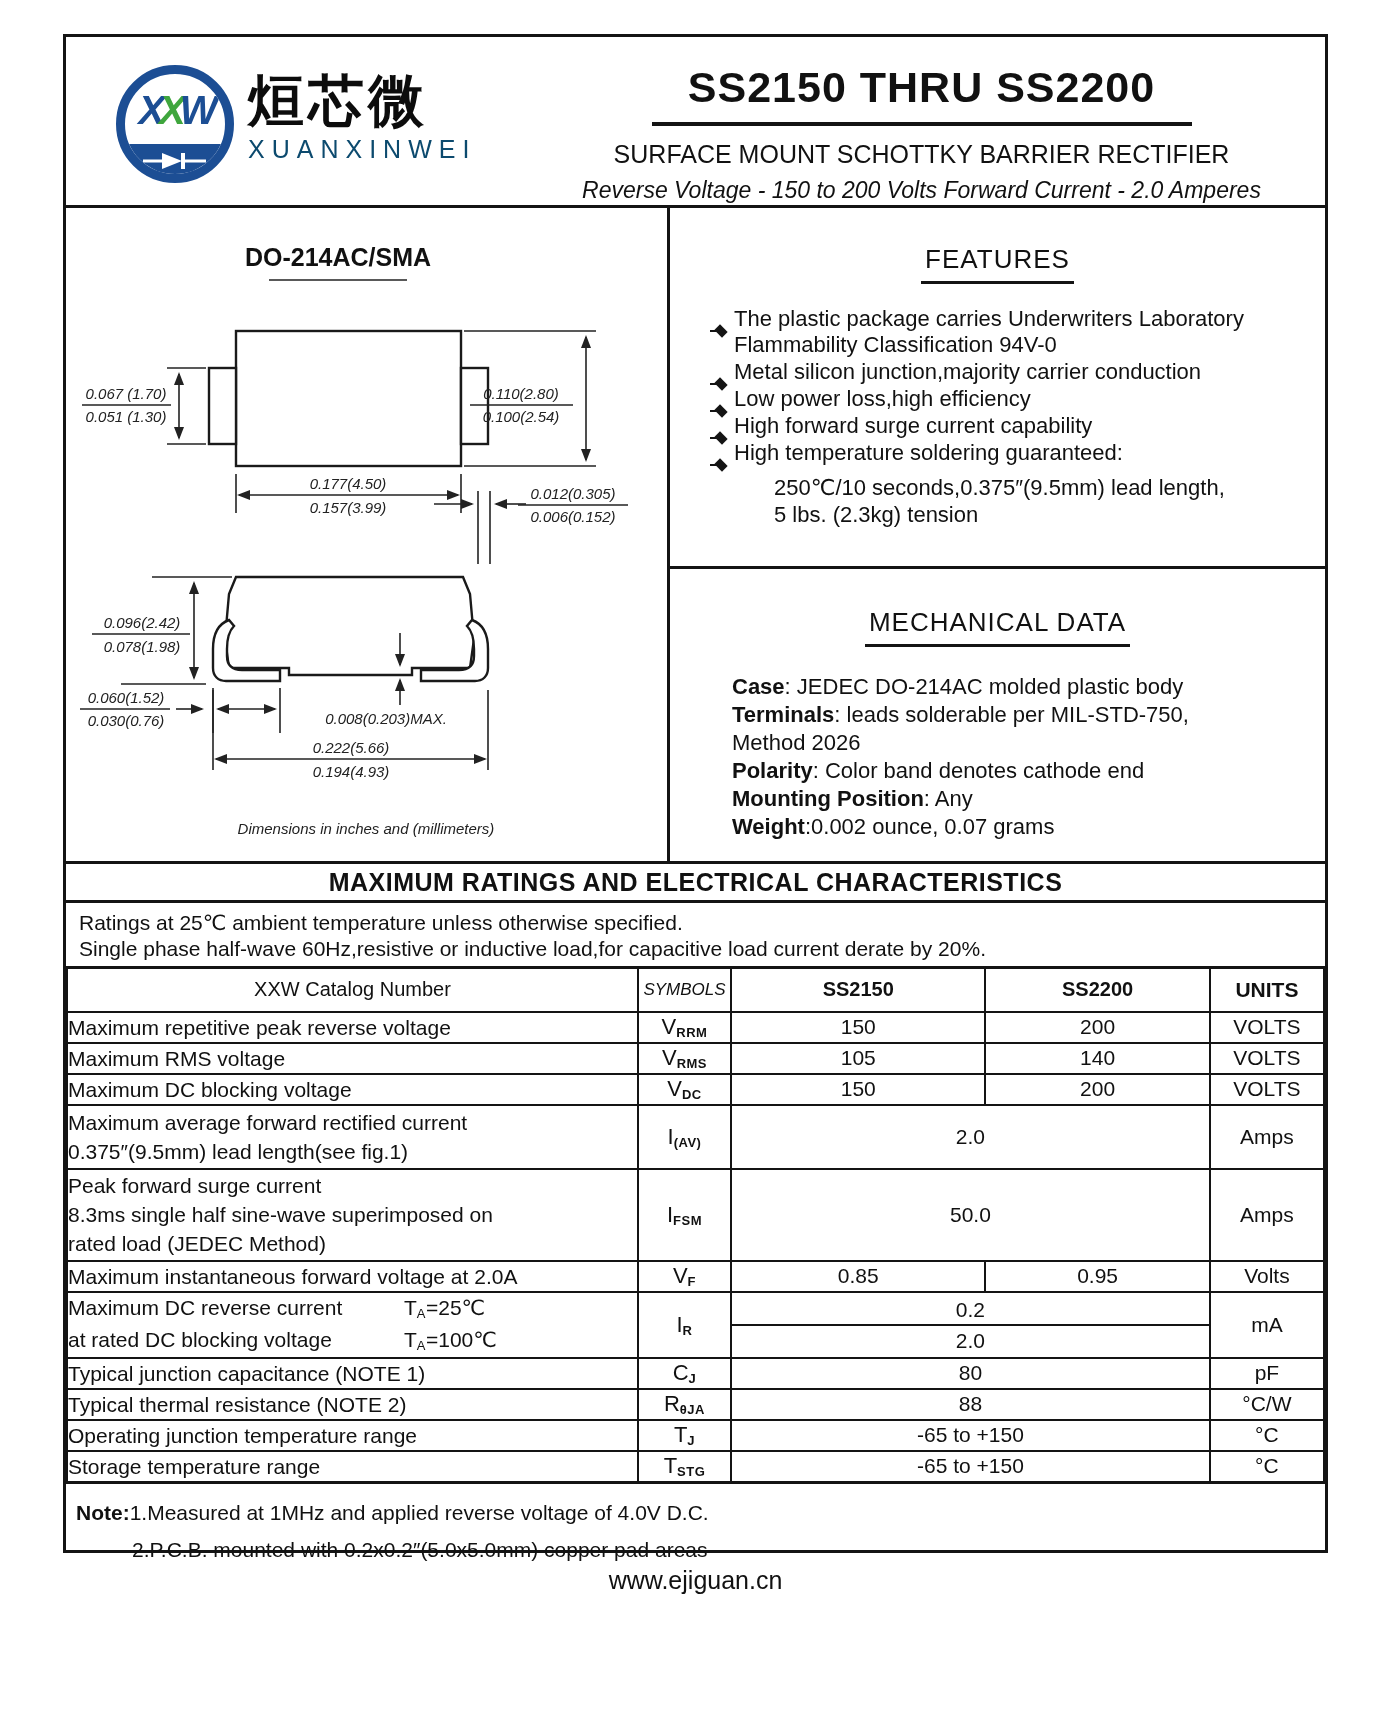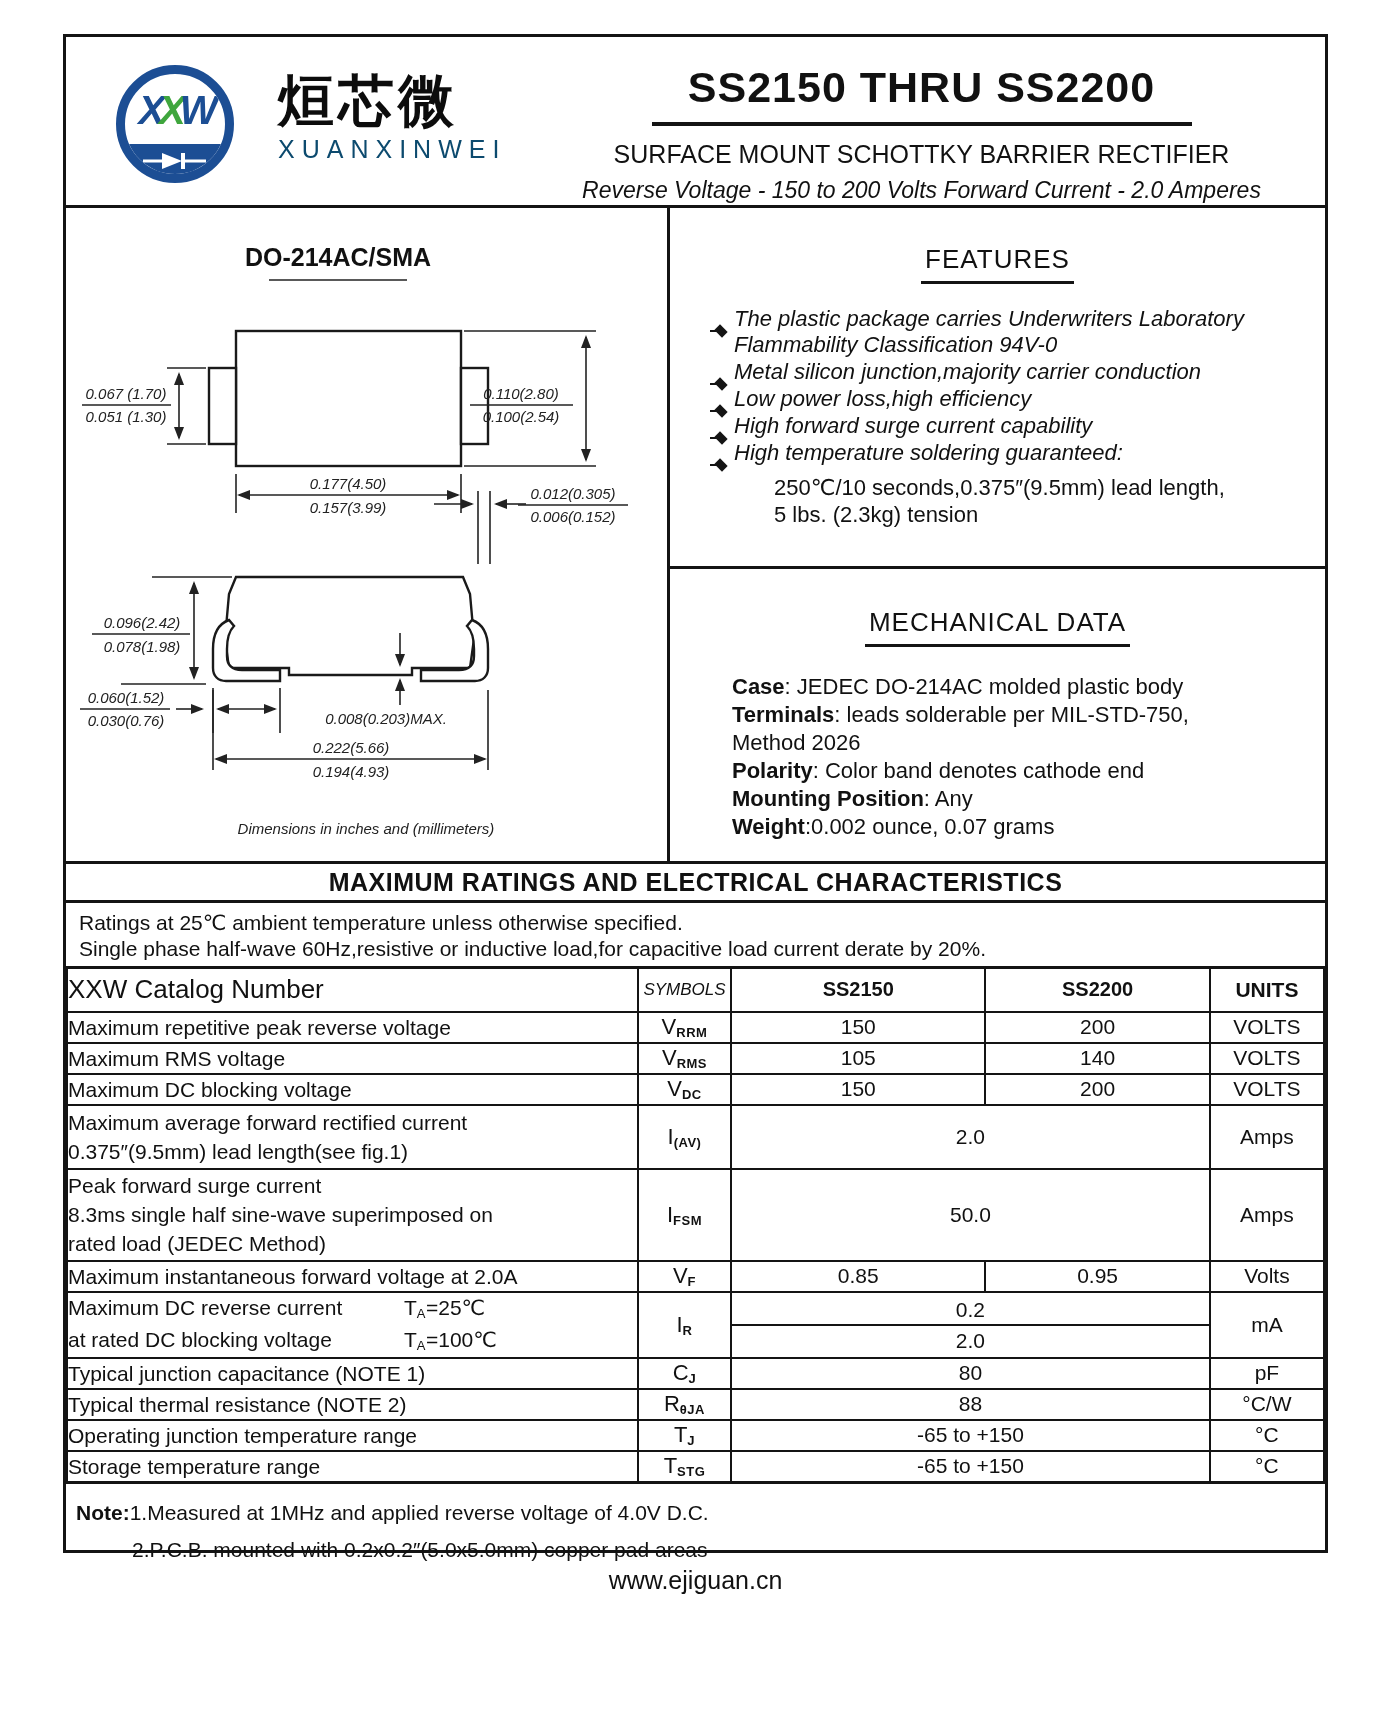--- a/index.html
+++ b/index.html
@@ -4,21 +4,21 @@
 <style>
   html,body{margin:0;padding:0;background:#ffffff;}
   .page{position:relative;width:1389px;height:1736px;background:#fff;
         font-family:"Liberation Sans","DejaVu Sans",sans-serif;color:#111;overflow:hidden;}
   .doc{position:absolute;left:63px;top:34px;width:1265px;height:1519px;
        border:3px solid #141414;box-sizing:border-box;background:#fff;}
 
   
   .header-sec{height:168px;display:flex;box-sizing:border-box;}
   .logo-wrap{width:452px;padding:28px 0 0 50px;box-sizing:border-box;}
-  .logo-row{display:flex;align-items:flex-start;gap:30px;}
+  .logo-row{display:flex;align-items:flex-start;}
   .logo-circle{position:relative;width:100px;height:100px;border:9px solid #1c4e94;
                border-radius:50%;overflow:hidden;flex:0 0 auto;background:#fff;}
   .logo-chord{position:absolute;left:0;right:0;bottom:0;height:30px;background:#1c4e94;}
   .logo-monogram{position:absolute;top:14px;left:0;right:0;text-align:center;
                  font-weight:bold;font-style:italic;font-size:40px;letter-spacing:-6px;color:#1c4e94;}
   .logo-monogram .mid{color:#3fa63d;}
   .logo-diode{position:absolute;left:50%;bottom:3px;transform:translateX(-50%);}
   .logo-names{margin-left:14px;padding-top:6px;}
   .logo-cn{font-size:56px;font-weight:bold;color:#0c0c0c;letter-spacing:4px;line-height:60px;}
   .logo-latin{font-size:25px;color:#0c4a6e;letter-spacing:7px;margin-top:4px;}
@@ -35,36 +35,36 @@
   .features-sec{height:358px;box-sizing:border-box;padding-top:36px;}
   .sec-title{text-align:center;}
   .sec-title span{display:inline-block;font-size:26px;font-weight:normal;
                   border-bottom:3px solid #141414;padding:0 4px 6px 4px;letter-spacing:1px;}
   .feat-list{margin:22px 0 0 40px;font-size:22px;line-height:26px;}
   .feat-item{display:flex;margin-top:1px;}
   .bullet{flex:0 0 24px;position:relative;top:11px;}
   .bullet .dash{display:inline-block;width:8px;height:2px;background:#141414;vertical-align:middle;}
   .bullet .diamond{display:inline-block;width:8px;height:8px;background:#141414;
                    transform:rotate(45deg) scaleX(1.35);vertical-align:middle;margin-left:-1px;}
-  .feat-text{flex:1;max-width:585px;font-style:italic;}
+  .feat-text{flex:1;max-width:585px;}
   .feat-cont{margin:8px 0 0 64px;font-size:22px;line-height:27px;}
   .mech-sec{border-top:3px solid #141414;padding-top:38px;height:298px;box-sizing:border-box;}
   .mech-list{margin:26px 0 0 62px;font-size:22px;line-height:28px;}
   .mech-label{font-weight:bold;}
 
   
   .ratings-bar{border-top:3px solid #141414;height:39px;line-height:36px;text-align:center;
                font-size:25px;font-weight:bold;box-sizing:border-box;letter-spacing:.5px;}
   .conditions{border-top:3px solid #141414;height:66px;box-sizing:border-box;
               padding:7px 0 0 13px;font-size:21px;line-height:26px;}
 
   table.ratings{width:100%;border-collapse:collapse;table-layout:fixed;
                 border-top:3px solid #141414;font-size:21px;}
   table.ratings td,table.ratings th{border:2px solid #141414;padding:0;overflow:hidden;}
-  th.h-cat{font-weight:normal;font-size:26px;text-align:left;padding-left:12px;}
+  th.h-cat{font-weight:normal;font-size:20px;text-align:center;padding-left:12px;}
   th.h-sym{font-weight:normal;font-style:italic;font-size:17px;}
   th.h-dev{font-size:20px;}
   th.h-unit{font-size:21px;}
   td.c-label{text-align:left;padding:2px 4px 2px 10px;line-height:29px;}
   td.c-sym,td.c-val,td.c-unit{text-align:center;}
   .sym-base{font-size:22px;}
   .sym-sub{font-size:13px;font-weight:bold;position:relative;top:3px;letter-spacing:.5px;}
   .cond-wrap .main{display:inline-block;width:336px;}
   .stack-top{border-bottom:2px solid #141414;line-height:29px;}
   .stack-bot{line-height:29px;}

